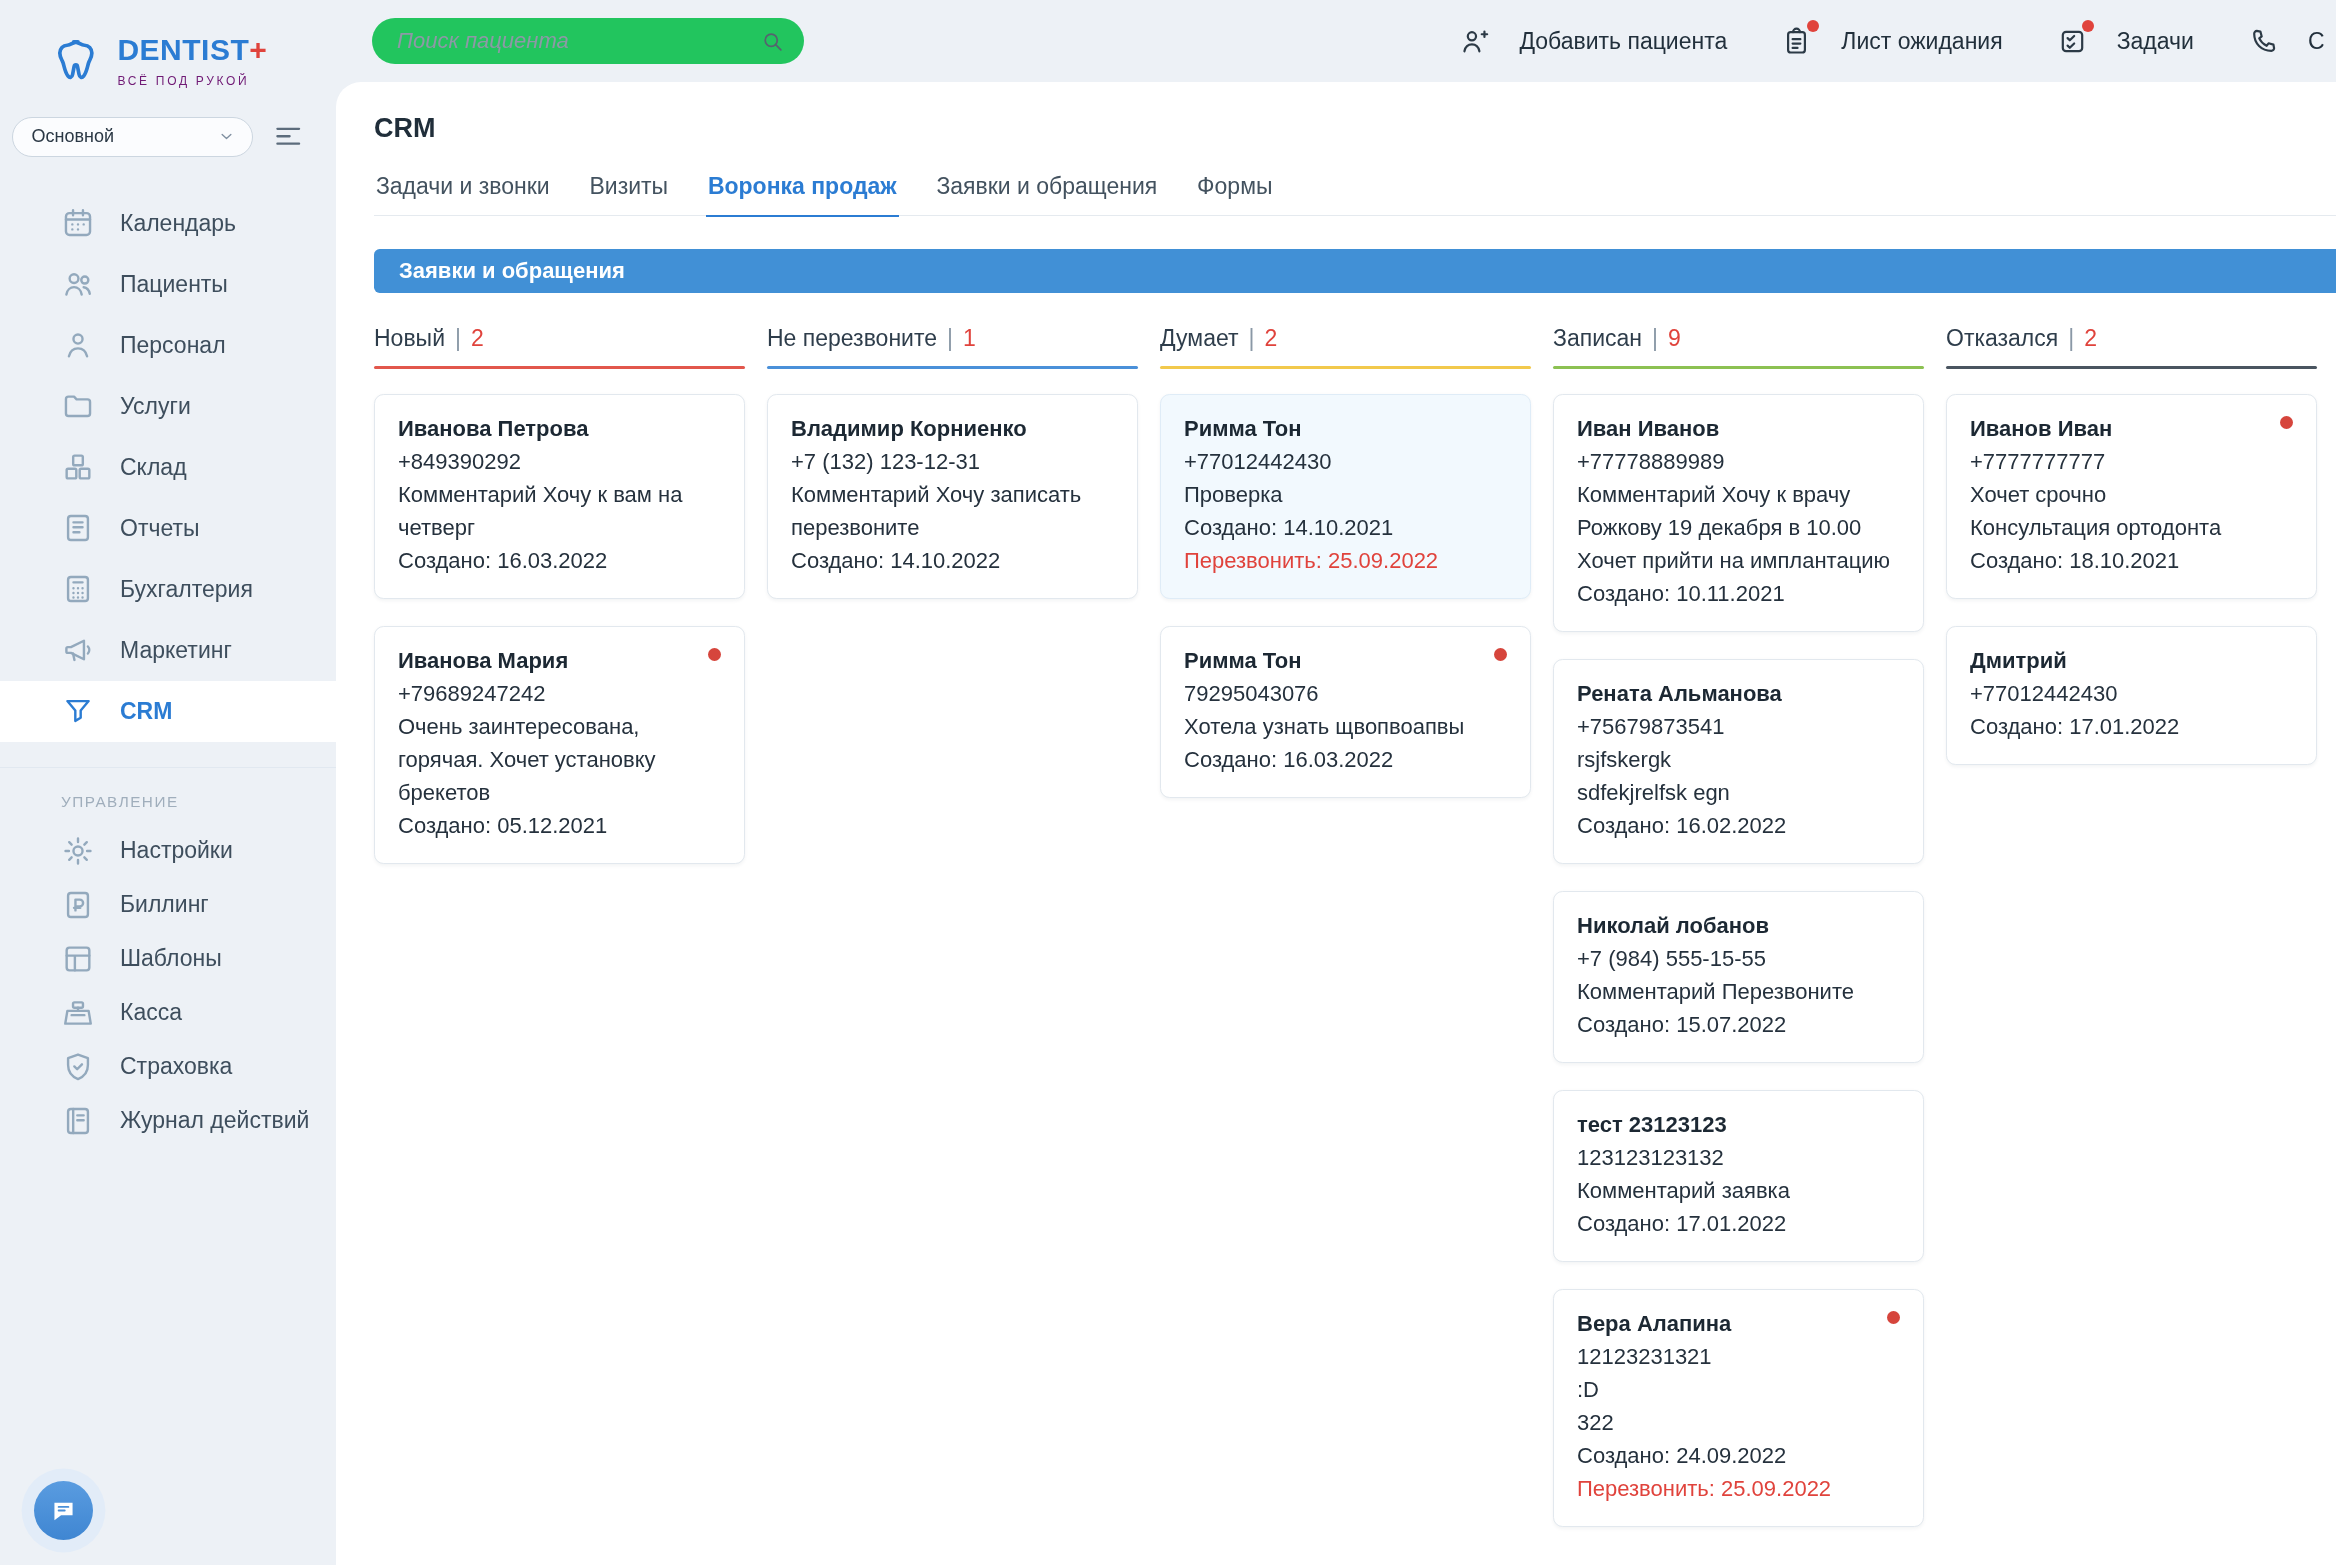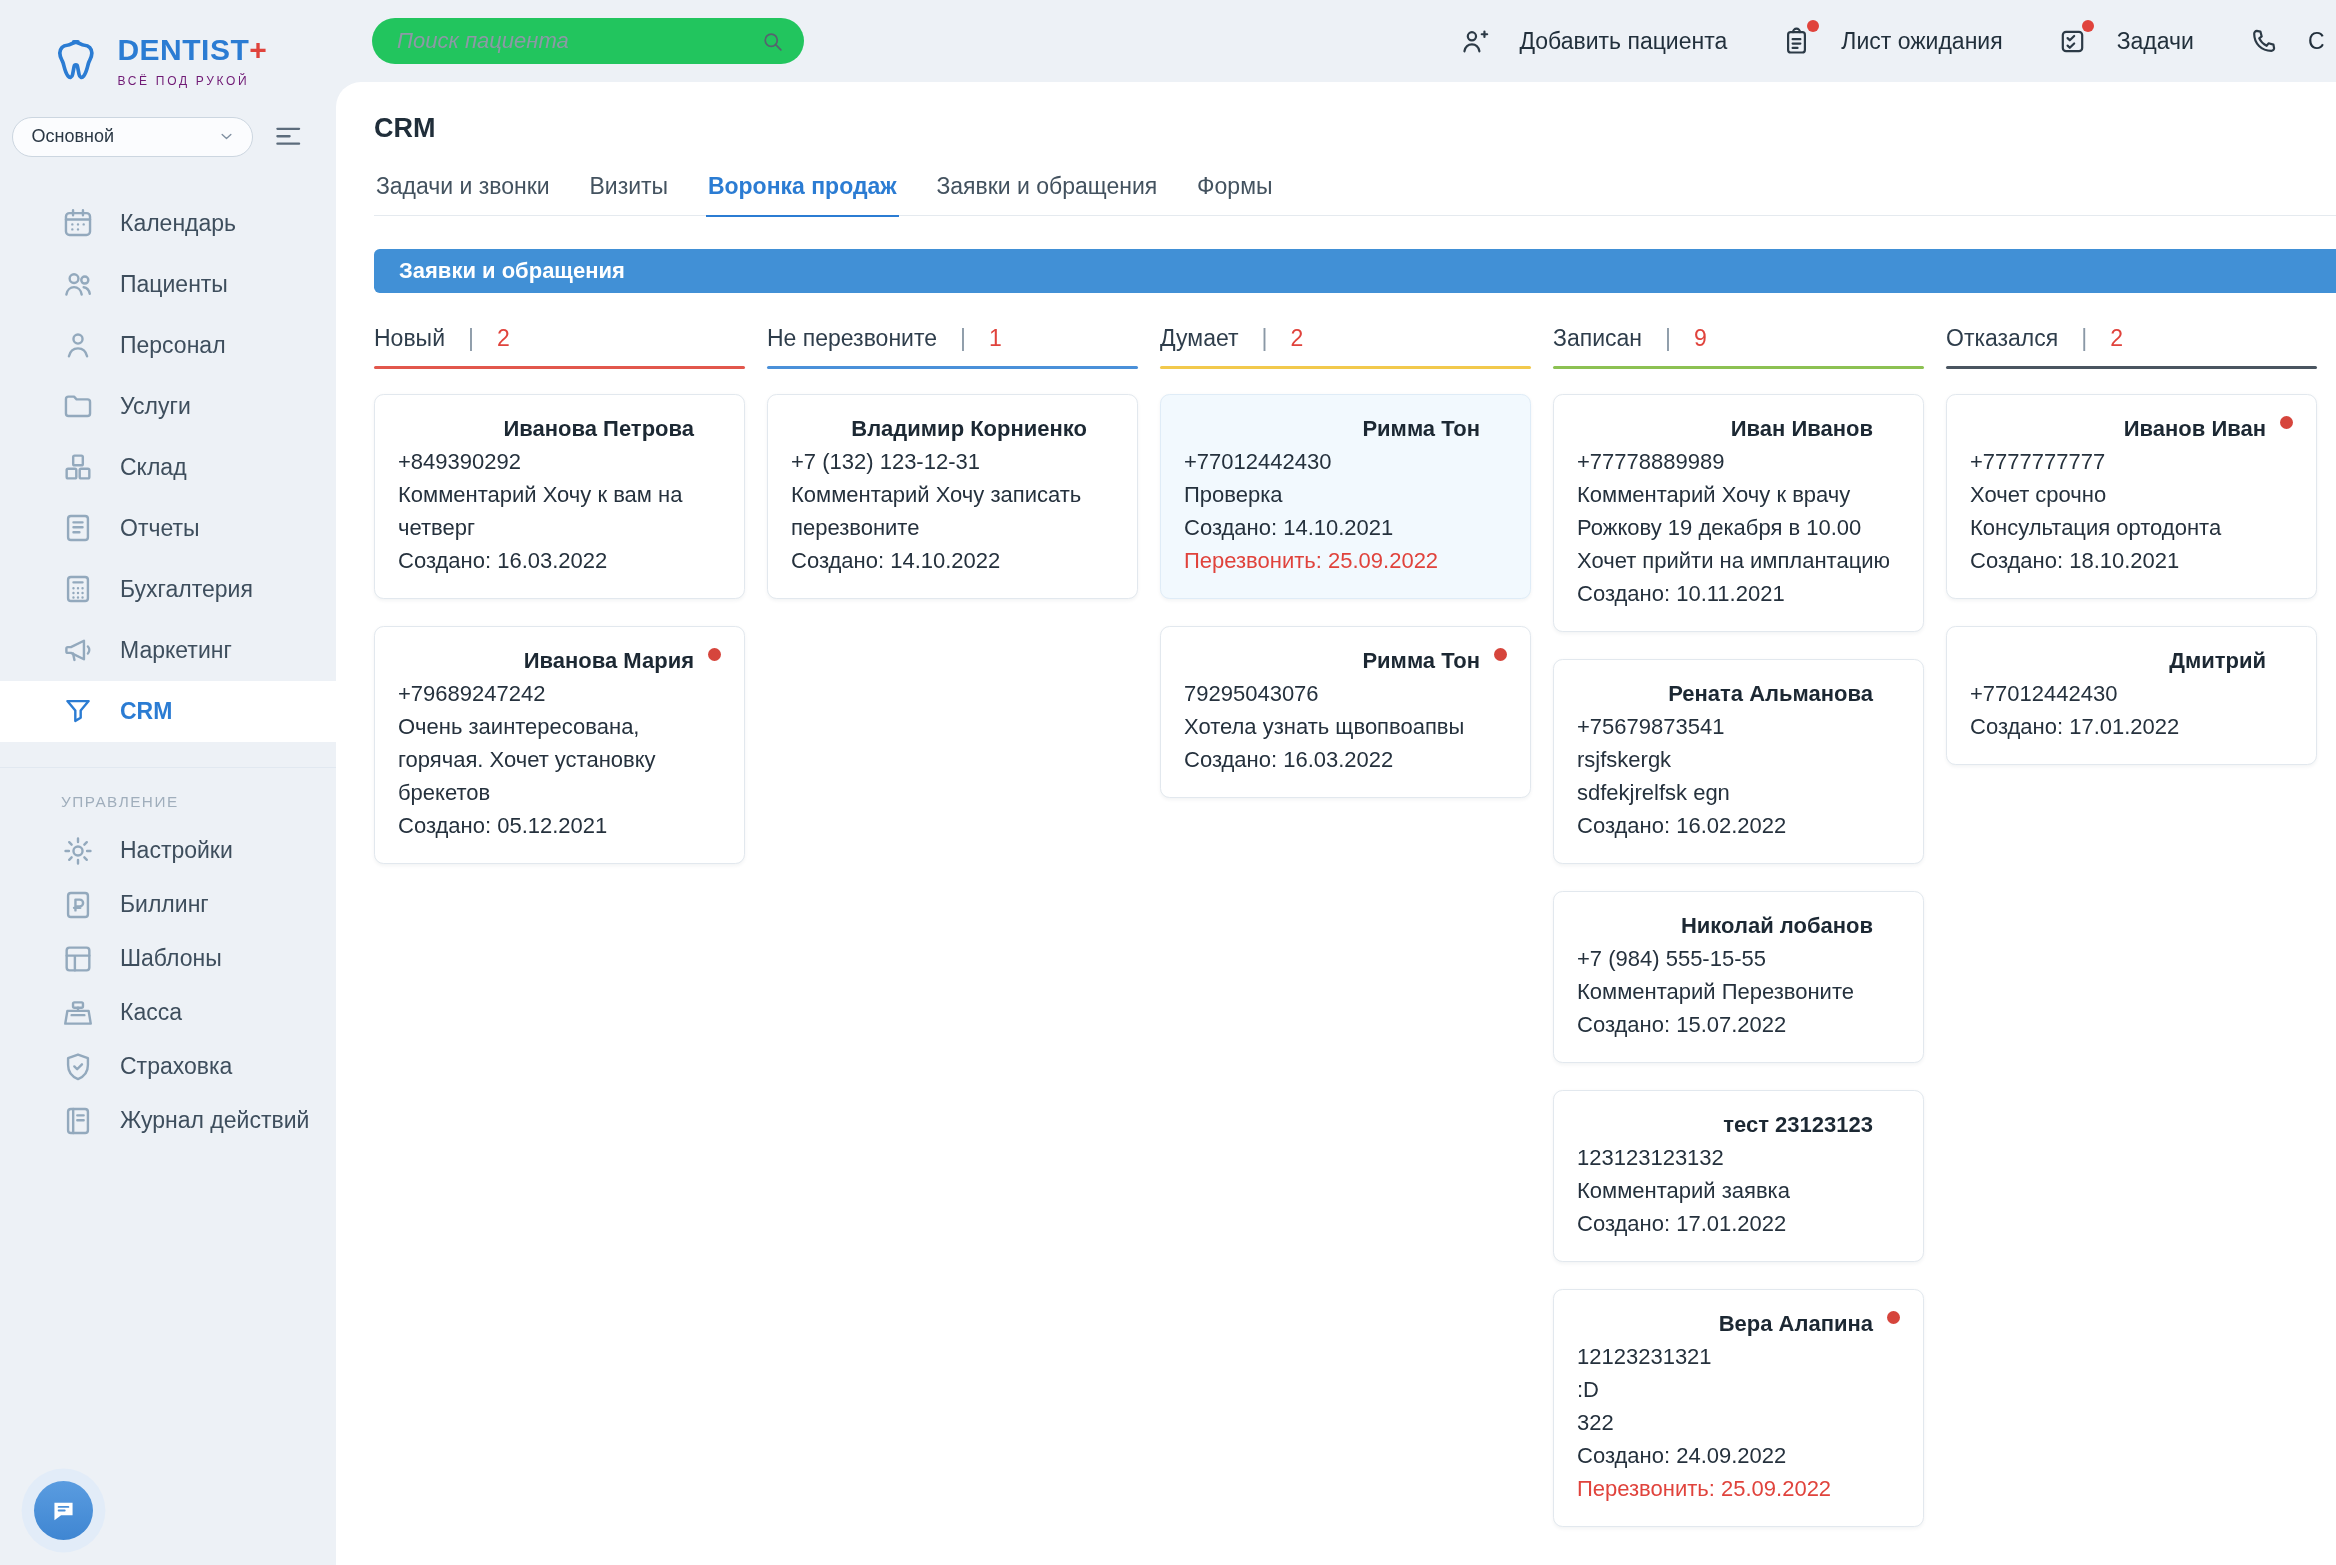--- a/index.html
+++ b/index.html
@@ -96,34 +96,34 @@
   .tab.active { color:#2b7cd3; font-weight:700; border-bottom-color:#2b7cd3; }
 
   .board-bar {
     margin:32.5px 0 0 38px; height:44px; background:#4190d6; border-radius:5.7px 0 0 5.7px;
     display:flex; align-items:center; padding-left:25px;
     color:#ffffff; font-size:22px; font-weight:700;
   }
 
   .board { display:flex; gap:22px; margin:32.5px 0 0 38px; align-items:flex-start; }
   .kcol { width:371px; flex-shrink:0; }
-  .kcol-head { display:flex; align-items:baseline; gap:23px; font-size:23px; }
+  .kcol-head { display:flex; align-items:baseline; gap:10px; font-size:23px; }
   .kcol-name { color:#2e3d4b; }
   .kcol-sep  { color:#8a98a6; }
   .kcol-count{ color:#e0433c; }
   .kcol-underline { height:2.9px; margin-top:13.4px; border-radius:1.9px; background:#ccc; }
   .kcards { margin-top:25px; display:flex; flex-direction:column; gap:27px; }
 
   .card {
     position:relative; background:#ffffff; border:1px solid #e2e8ee; border-radius:9.6px;
     padding:17px 23px 21px 23px; box-shadow:0 1.9px 3.8px rgba(25,45,65,.05);
     font-size:22px; line-height:33px; color:#25313d; cursor:pointer;
   }
   .card.highlight { background:#f2f9fe; border-color:#dfecf7; }
-  .card-name { font-weight:700; color:#1c2833; padding-right:27px;text-align:right; }
+  .card-name { font-weight:700; color:#1c2833; padding-right:27px; }
   .card-dot {
     position:absolute; top:21px; right:23px; width:13.4px; height:13.4px;
     border-radius:50%; background:#d6453c;
   }
   .card-callback { color:#e0433c; }
 </style>
 </head>
 <body>
 
 <div class="sidebar">

